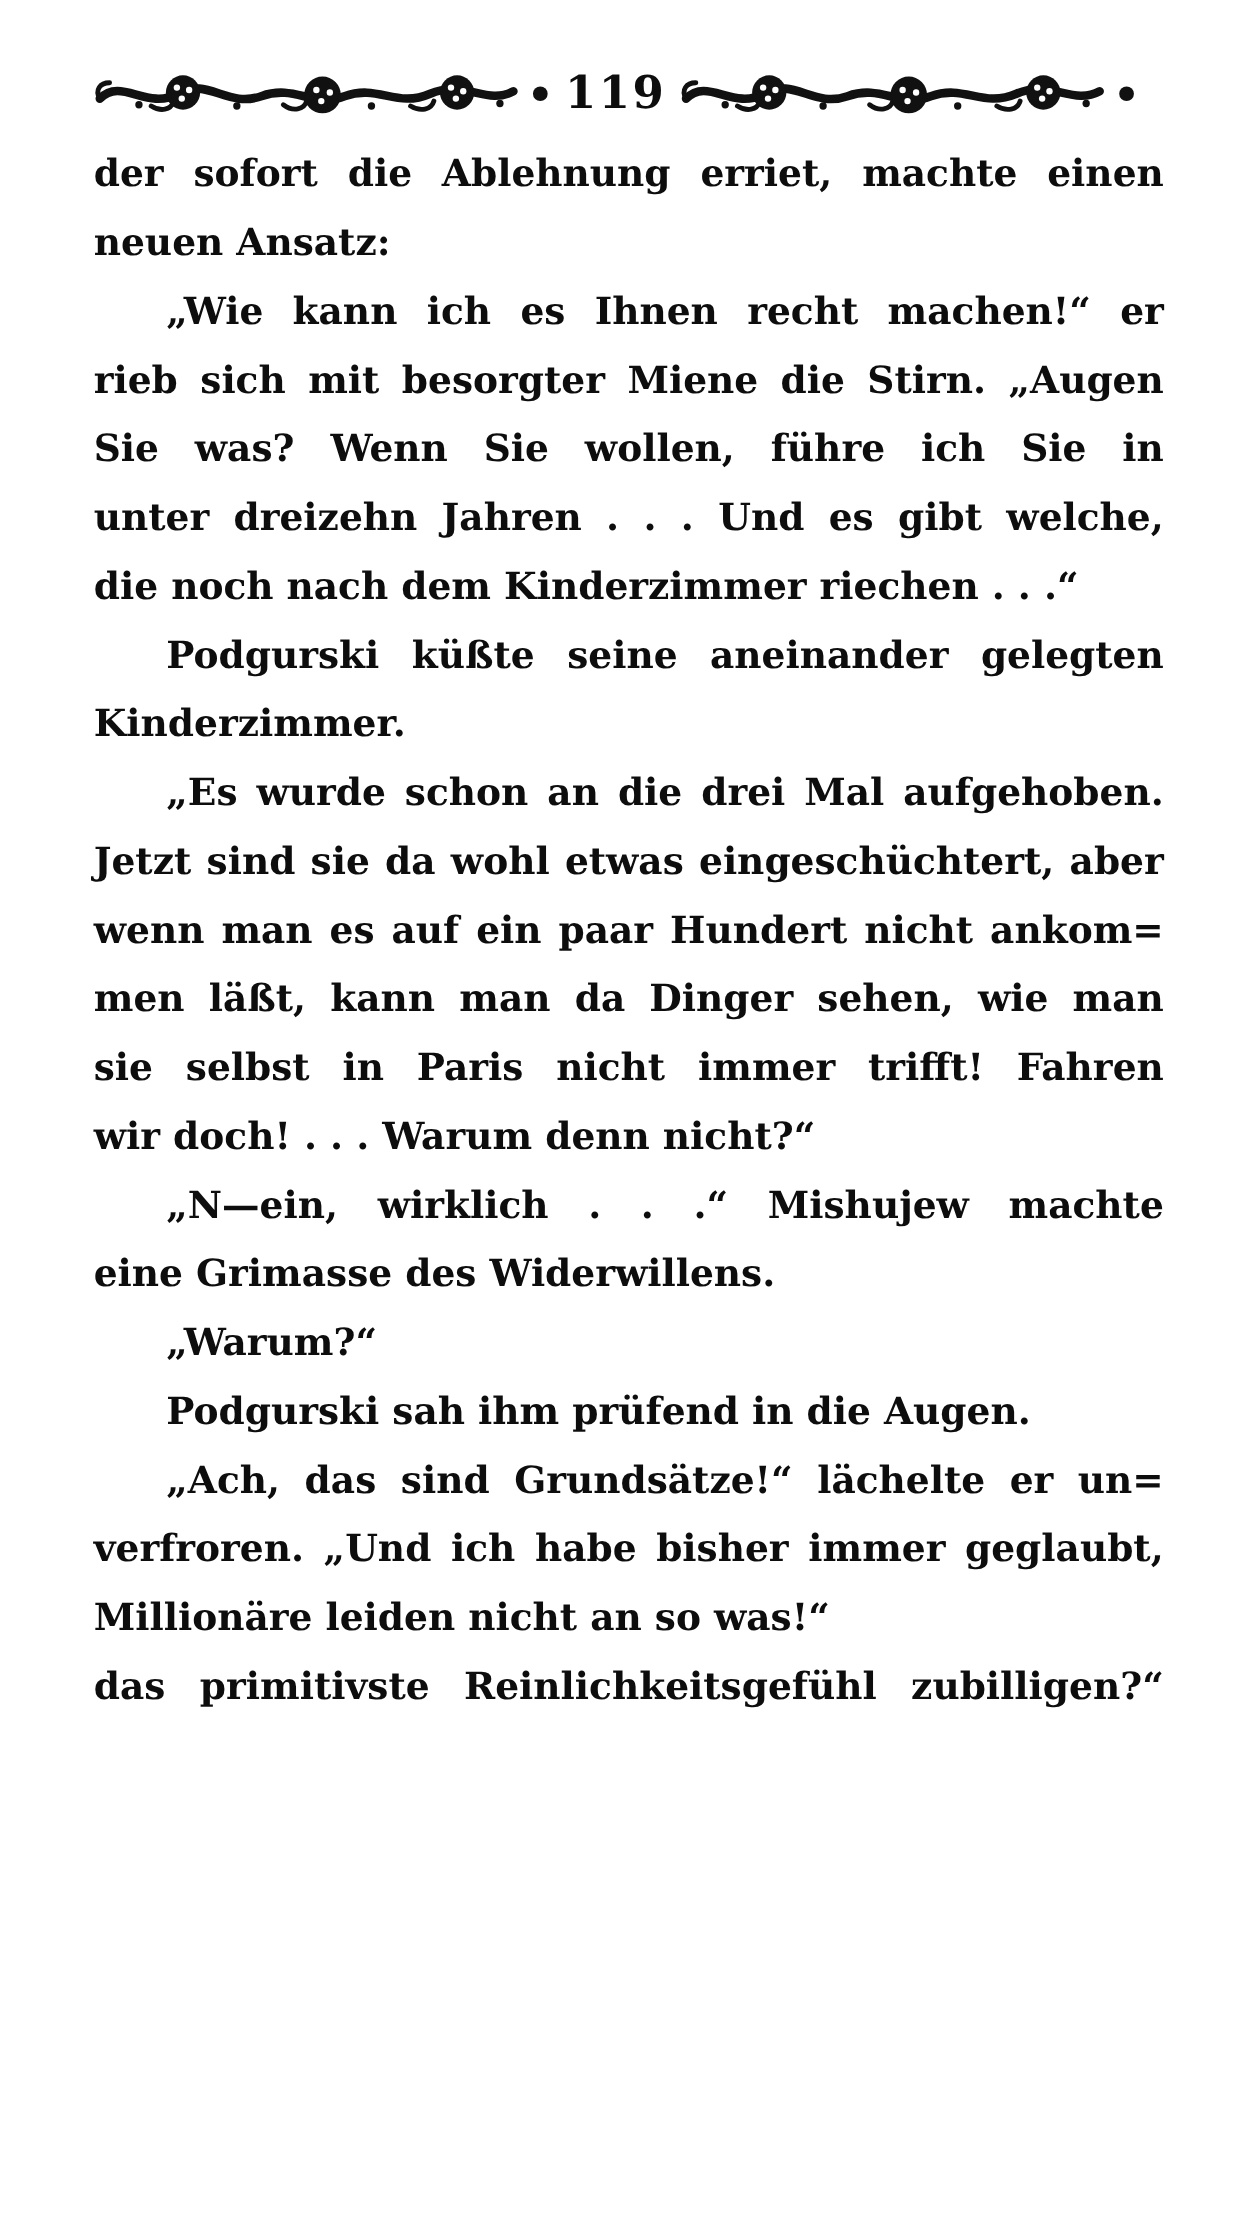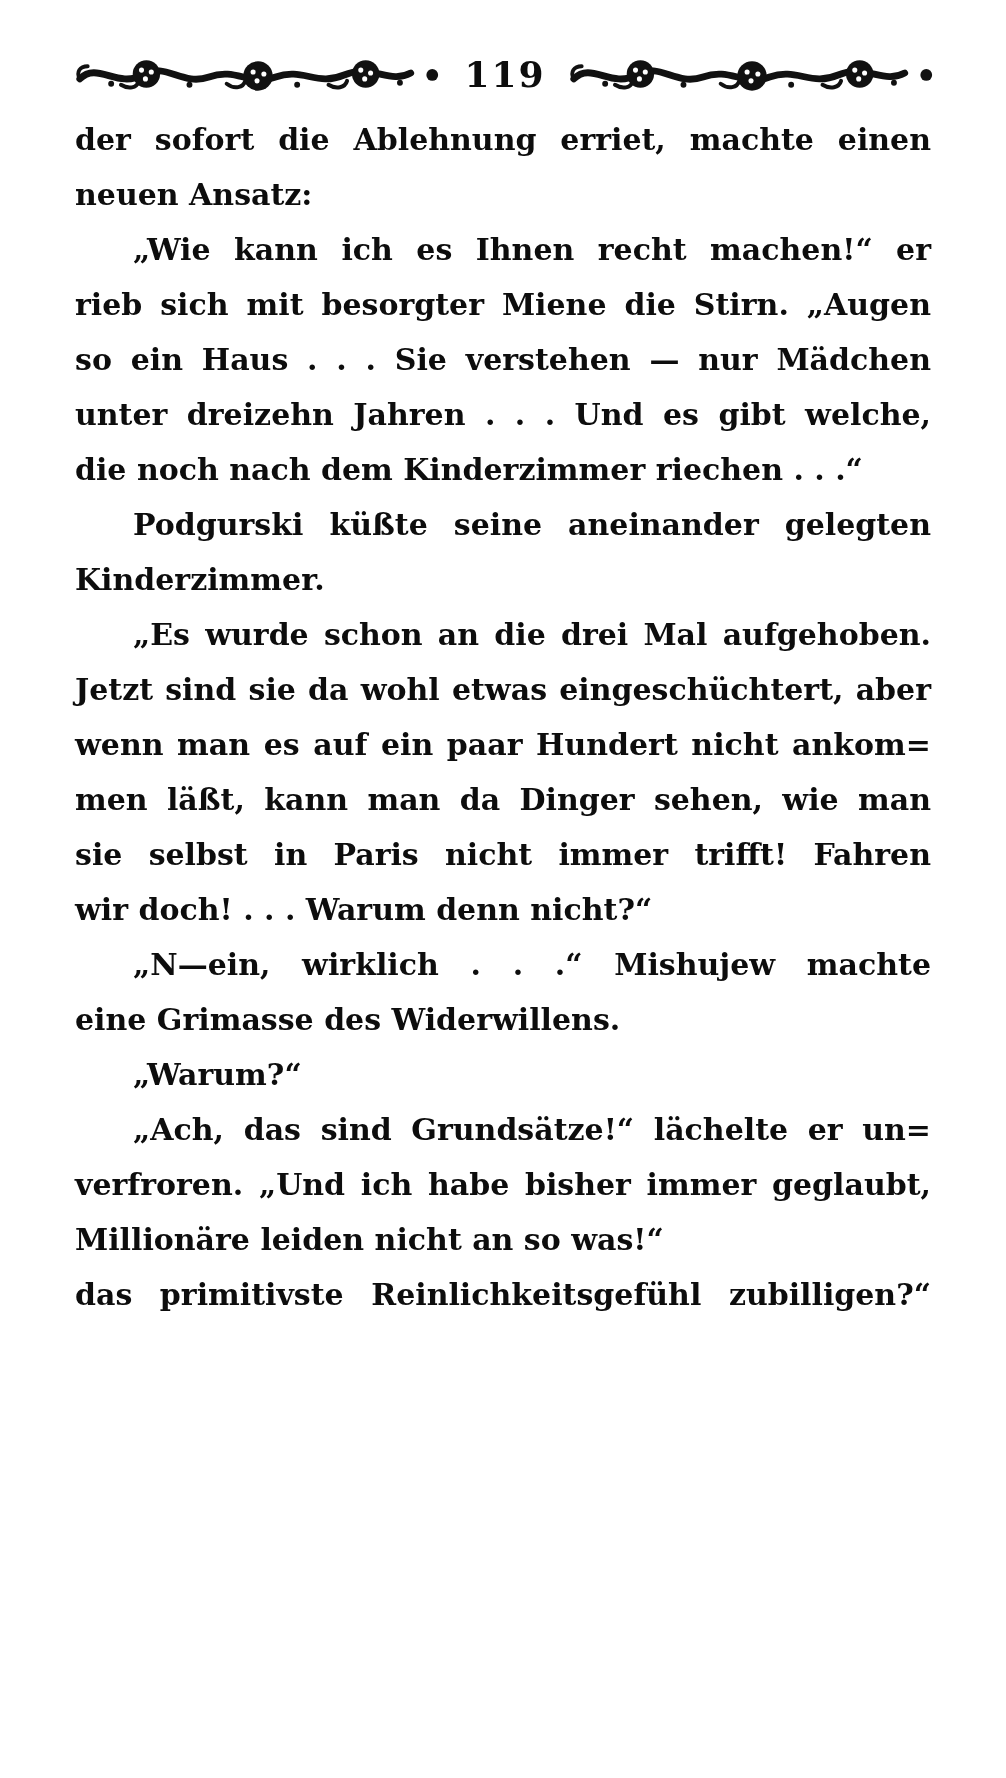--- a/index.html
+++ b/index.html
@@ -10,21 +10,21 @@
     color:#0d0d0d;
     position:relative;
     overflow:hidden;
   }
   .page{
     position:absolute;left:0;top:0;width:1006px;height:1778px;
     background:#ffffff;
   }
   .header{
     position:absolute;left:72px;top:48px;width:866px;height:52px;
-    display:flex;align-items:center;justify-content:space-between;
+    display:flex;align-items:center;justify-content:flex-start;
   }
   .ornament{width:372px;height:44px;flex:0 0 auto;}
   .pagenum{
     flex:0 0 auto;
     font-size:36px;font-weight:bold;letter-spacing:2px;
     color:#0d0d0d;line-height:44px;
     padding:0 8px;
   }
   .textblock{
     position:absolute;left:75px;top:112px;width:856px;
@@ -115,33 +115,34 @@
           <circle cx="299" cy="27" r="2.6"></circle>
       </g>
     </svg>
   </div>
 
   <div class="textblock">
     <div class="line">der sofort die Ablehnung erriet, machte einen</div>
     <div class="line l">neuen Ansatz:</div>
     <div class="line i">„Wie kann ich es Ihnen recht machen!“ er</div>
     <div class="line">rieb sich mit besorgter Miene die Stirn. „Augen</div>
-    <div class="line">so ein Haus . . . Sie verstehen — nur Mädchen</div>
+    <div class="line">Sie was? Wenn Sie wollen, führe ich Sie in</div>
     <div class="line">unter dreizehn Jahren . . . Und es gibt welche,</div>
     <div class="line l">die noch nach dem Kinderzimmer riechen . . .“</div>
     <div class="line i">Podgurski küßte seine aneinander gelegten</div>
     <div class="line l">Kinderzimmer.</div>
     <div class="line i">„Es wurde schon an die drei Mal aufgehoben.</div>
     <div class="line">Jetzt sind sie da wohl etwas eingeschüchtert, aber</div>
     <div class="line">wenn man es auf ein paar Hundert nicht ankom=</div>
     <div class="line">men läßt, kann man da Dinger sehen, wie man</div>
     <div class="line">sie selbst in Paris nicht immer trifft! Fahren</div>
     <div class="line l">wir doch! . . . Warum denn nicht?“</div>
     <div class="line i">„N—ein, wirklich . . .“ Mishujew machte</div>
     <div class="line l">eine Grimasse des Widerwillens.</div>
     <div class="line l i">„Warum?“</div>
+    <div class="line l i">Podgurski sah ihm prüfend in die Augen.</div>
     <div class="line i">„Ach, das sind Grundsätze!“ lächelte er un=</div>
     <div class="line">verfroren. „Und ich habe bisher immer geglaubt,</div>
     <div class="line l">Millionäre leiden nicht an so was!“</div>
     <div class="line">das primitivste Reinlichkeitsgefühl zubilligen?“</div>
   </div>
 
 </div>
 
 </body></html>

